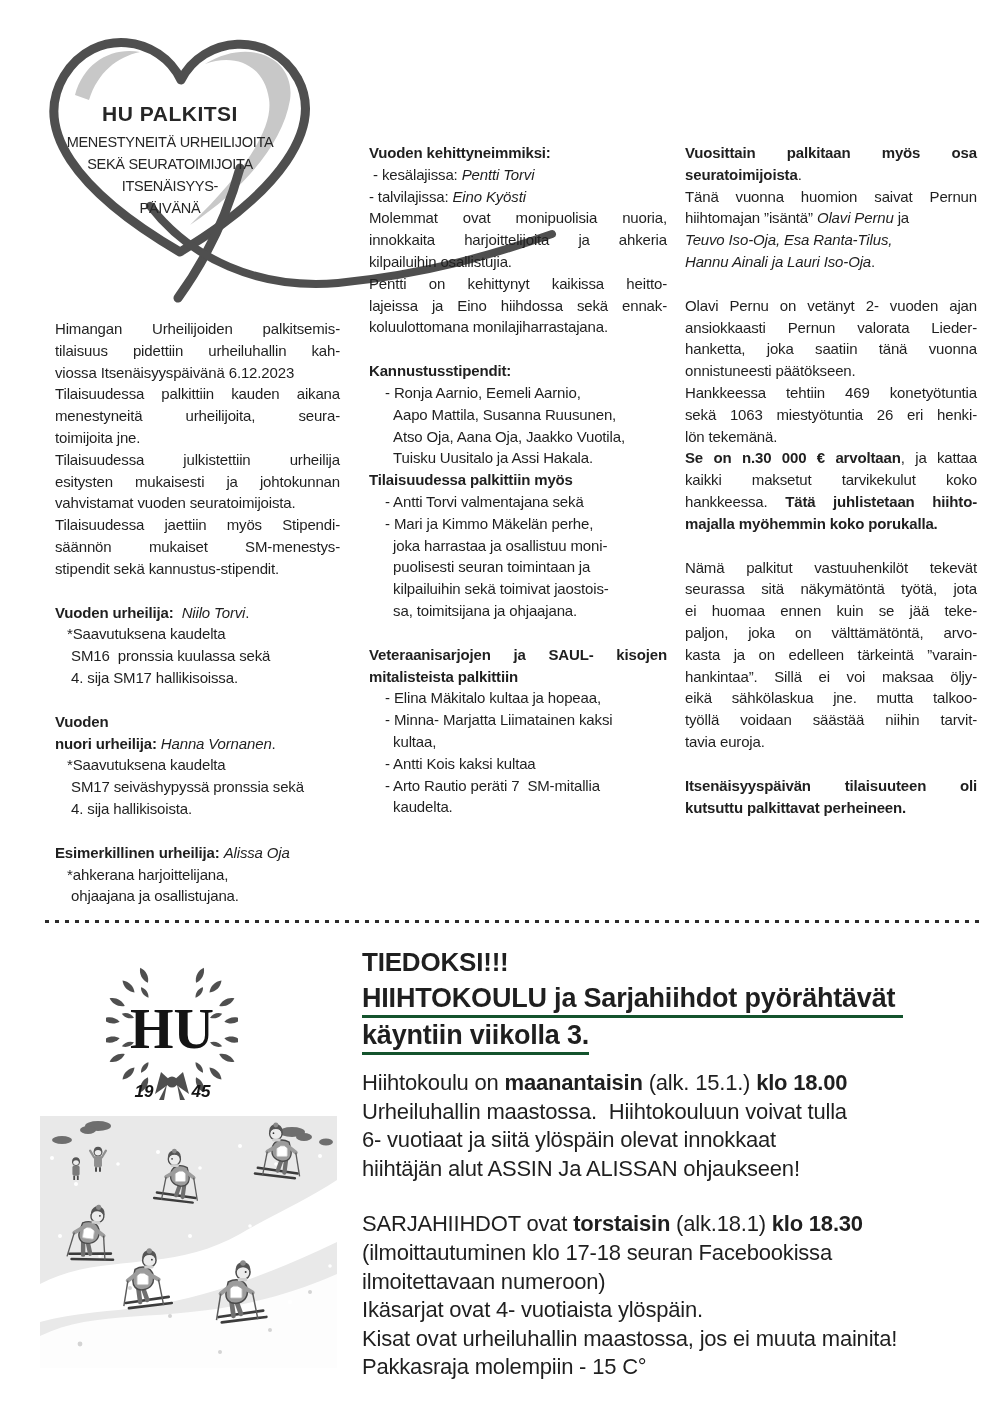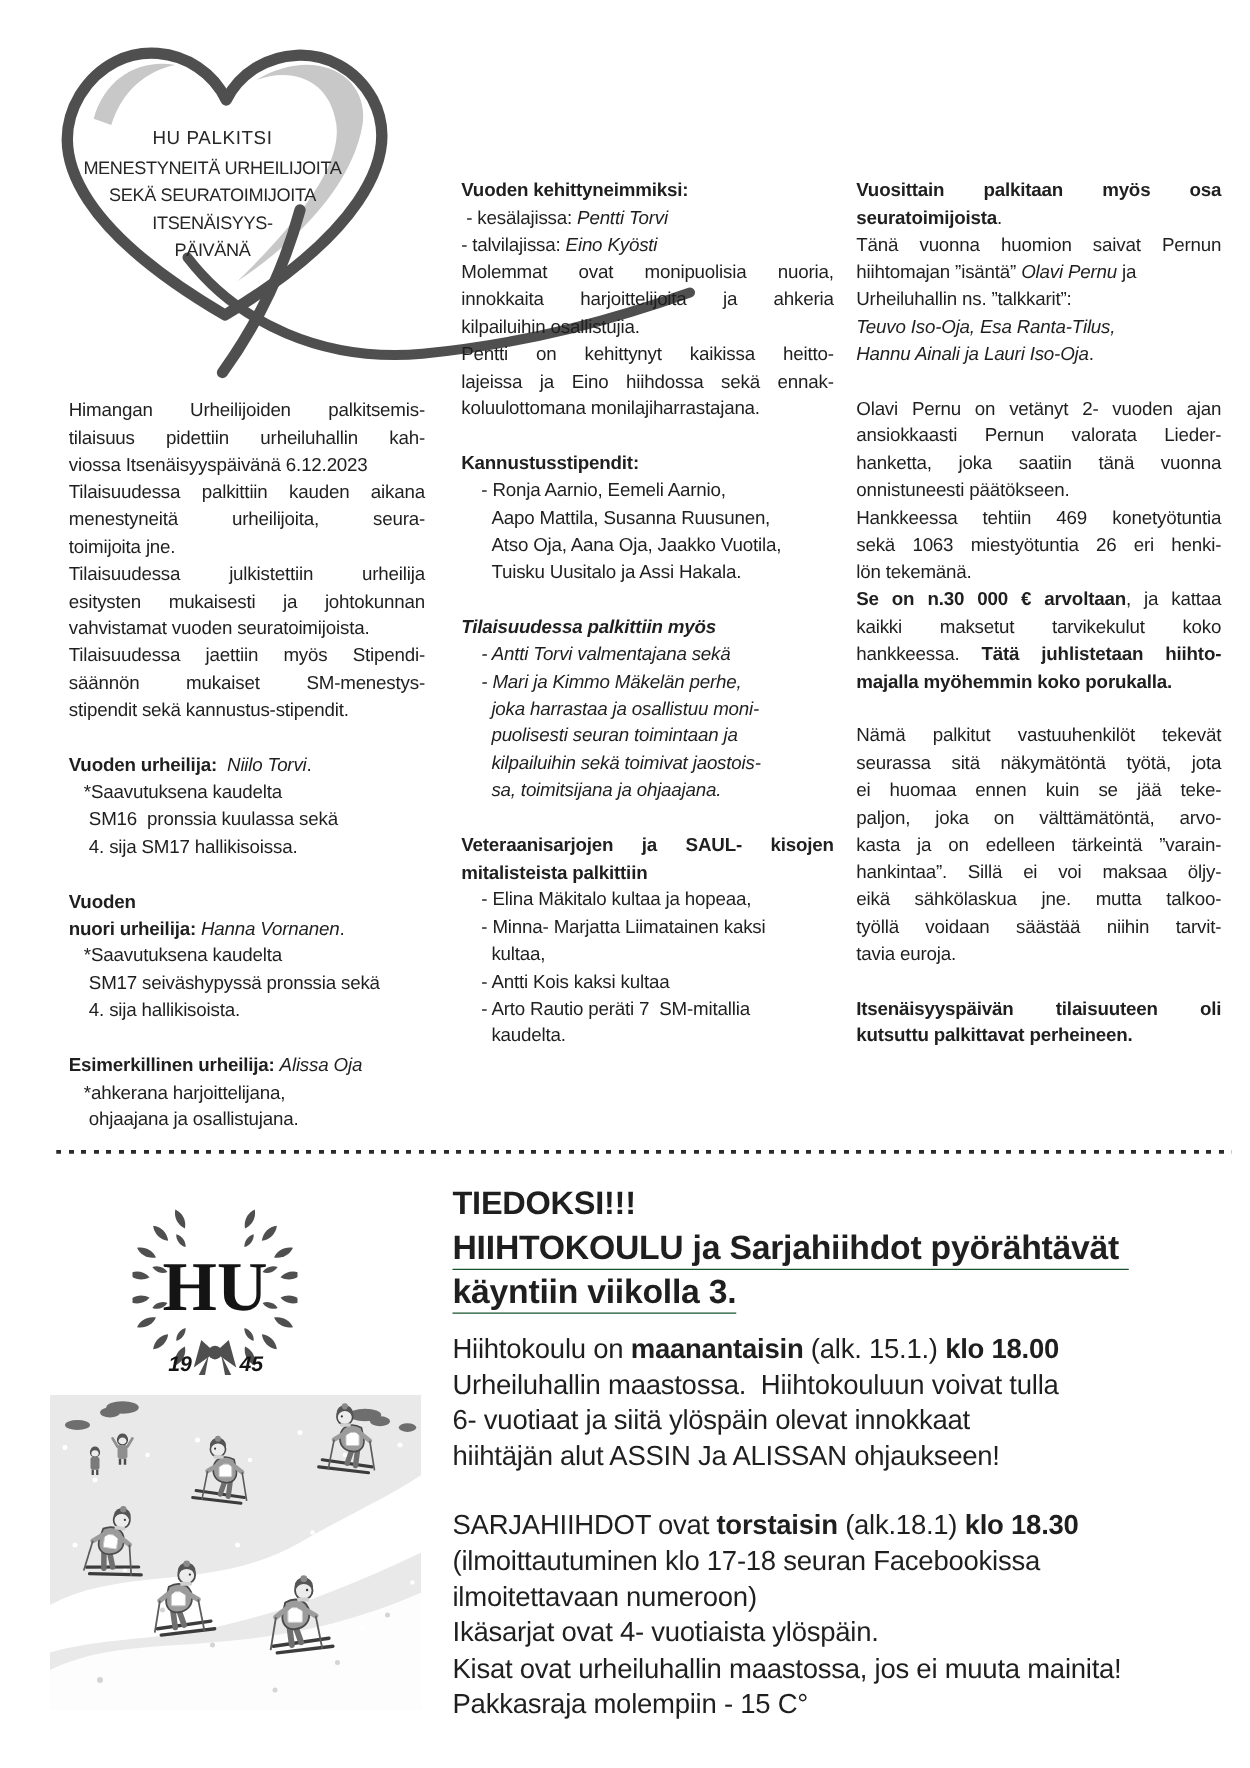--- a/index.html
+++ b/index.html
@@ -12,37 +12,37 @@
   #col-mid{left:369px;top:142px;width:298px;}
   #col-right{left:685px;top:142px;width:292px;}
   .ln{white-space:pre-wrap;}
   .blk.j .ln:not(:last-child){white-space:normal;text-align:justify;text-align-last:justify;}
   .b{font-weight:bold;}
   .i{font-style:italic;}
 
   
   .heart-svg{position:absolute;left:0;top:0;width:580px;height:312px;}
   .heart-text{position:absolute;left:48px;top:102px;width:244px;text-align:center;color:#262626;}
-  .heart-title{font-size:15px;font-weight:normal;letter-spacing:0.5px;margin-bottom:5px;}
+  .heart-title{font-size:21px;font-weight:bold;letter-spacing:0.5px;margin-bottom:5px;}
   .heart-line{font-size:14.5px;line-height:22px;letter-spacing:-0.3px;}
 
   
   .divider{position:absolute;left:45px;top:920px;width:940px;height:3px;
            background:repeating-linear-gradient(90deg,#2b2b2b 0 4px,transparent 4px 10px);}
 
   
   .logo-svg{position:absolute;left:106px;top:966px;}
   .ski-svg{position:absolute;left:40px;top:1116px;}
 
   
   .bottom-text{position:absolute;left:362px;top:946px;width:648px;
                font-size:22px;line-height:28.6px;letter-spacing:-0.2px;}
   .tiedoksi{font-size:26px;line-height:32px;font-weight:bold;}
   .big-heading{font-size:27px;line-height:34px;font-weight:bold;margin-top:3px;margin-bottom:14px;}
-  .ul{display:inline-block;white-space:pre;border-bottom:1px solid #14532d;padding-bottom:0;}
+  .ul{display:inline-block;white-space:pre;border-bottom:3px solid #14532d;padding-bottom:0;}
 </style>
 </head>
 <body>
 
 <div class="page">
 
   <svg class="heart-svg" viewBox="0 0 580 312" aria-hidden="true">
     <path d="M205,64 C252,36 296,60 290,100 C282,146 242,190 190,225 C238,178 274,132 269,99 C264,64 234,53 205,64 Z" fill="#c8c8c8"></path>
     <path d="M75,95 C84,62 112,47 140,52 C117,57 98,72 89,100 Z" fill="#c8c8c8"></path>
     <path d="M181,80 C160,36 95,26 64,76 C33,128 74,190 180,252 C280,192 324,128 298,79 C270,29 203,36 181,80 Z" fill="#ffffff" fill-opacity="0" stroke="#4f4f4f" stroke-width="9" stroke-linejoin="round"></path>
@@ -113,21 +113,21 @@
         <div class="ln"><span>lajeissa ja Eino hiihdossa sekä ennak-</span></div>
         <div class="ln"><span>koluulottomana monilajiharrastajana.</span></div>
       </div>
       <div class="blk" style="margin-top: 22px;">
         <div class="ln"><span class="b">Kannustusstipendit:</span></div>
         <div class="ln"><span>    - Ronja Aarnio, Eemeli Aarnio,</span></div>
         <div class="ln"><span>      Aapo Mattila, Susanna Ruusunen,</span></div>
         <div class="ln"><span>      Atso Oja, Aana Oja, Jaakko Vuotila,</span></div>
         <div class="ln"><span>      Tuisku Uusitalo ja Assi Hakala.</span></div>
       </div>
-      <div class="blk" style="margin-top: 22px; font-style: italic;">
+      <div class="blk" style="">
         <div class="ln"><span class="b">Tilaisuudessa palkittiin myös</span></div>
         <div class="ln"><span>    - Antti Torvi valmentajana sekä</span></div>
         <div class="ln"><span>    - Mari ja Kimmo Mäkelän perhe,</span></div>
         <div class="ln"><span>      joka harrastaa ja osallistuu moni-</span></div>
         <div class="ln"><span>      puolisesti seuran toimintaan ja</span></div>
         <div class="ln"><span>      kilpailuihin sekä toimivat jaostois-</span></div>
         <div class="ln"><span>      sa, toimitsijana ja ohjaajana.</span></div>
       </div>
       <div class="blk j" style="margin-top: 22px;">
         <div class="ln"><span class="b">Veteraanisarjojen ja SAUL- kisojen</span></div>
@@ -145,21 +145,20 @@
   <div id="col-right" class="col">
       <div class="blk j">
         <div class="ln"><span class="b">Vuosittain palkitaan myös osa</span></div>
         <div class="ln"><span class="b">seuratoimijoista</span><span>.</span></div>
       </div>
       <div class="blk j">
         <div class="ln"><span>Tänä vuonna huomion saivat Pernun</span></div>
         <div class="ln"><span>hiihtomajan ”isäntä” </span><span class="i">Olavi Pernu</span><span> ja</span></div>
       </div>
       <div class="blk">
-        <div class="ln"><span>Urheiluhallin ns. ”talkkarit”:</span></div>
         <div class="ln"><span class="i">Teuvo Iso-Oja, Esa Ranta-Tilus,</span></div>
         <div class="ln"><span class="i">Hannu Ainali ja Lauri Iso-Oja</span><span>.</span></div>
       </div>
       <div class="blk j" style="margin-top: 22px;">
         <div class="ln"><span>Olavi Pernu on vetänyt 2- vuoden ajan</span></div>
         <div class="ln"><span>ansiokkaasti Pernun valorata Lieder-</span></div>
         <div class="ln"><span>hanketta, joka saatiin tänä vuonna</span></div>
         <div class="ln"><span>onnistuneesti päätökseen.</span></div>
       </div>
       <div class="blk j">

